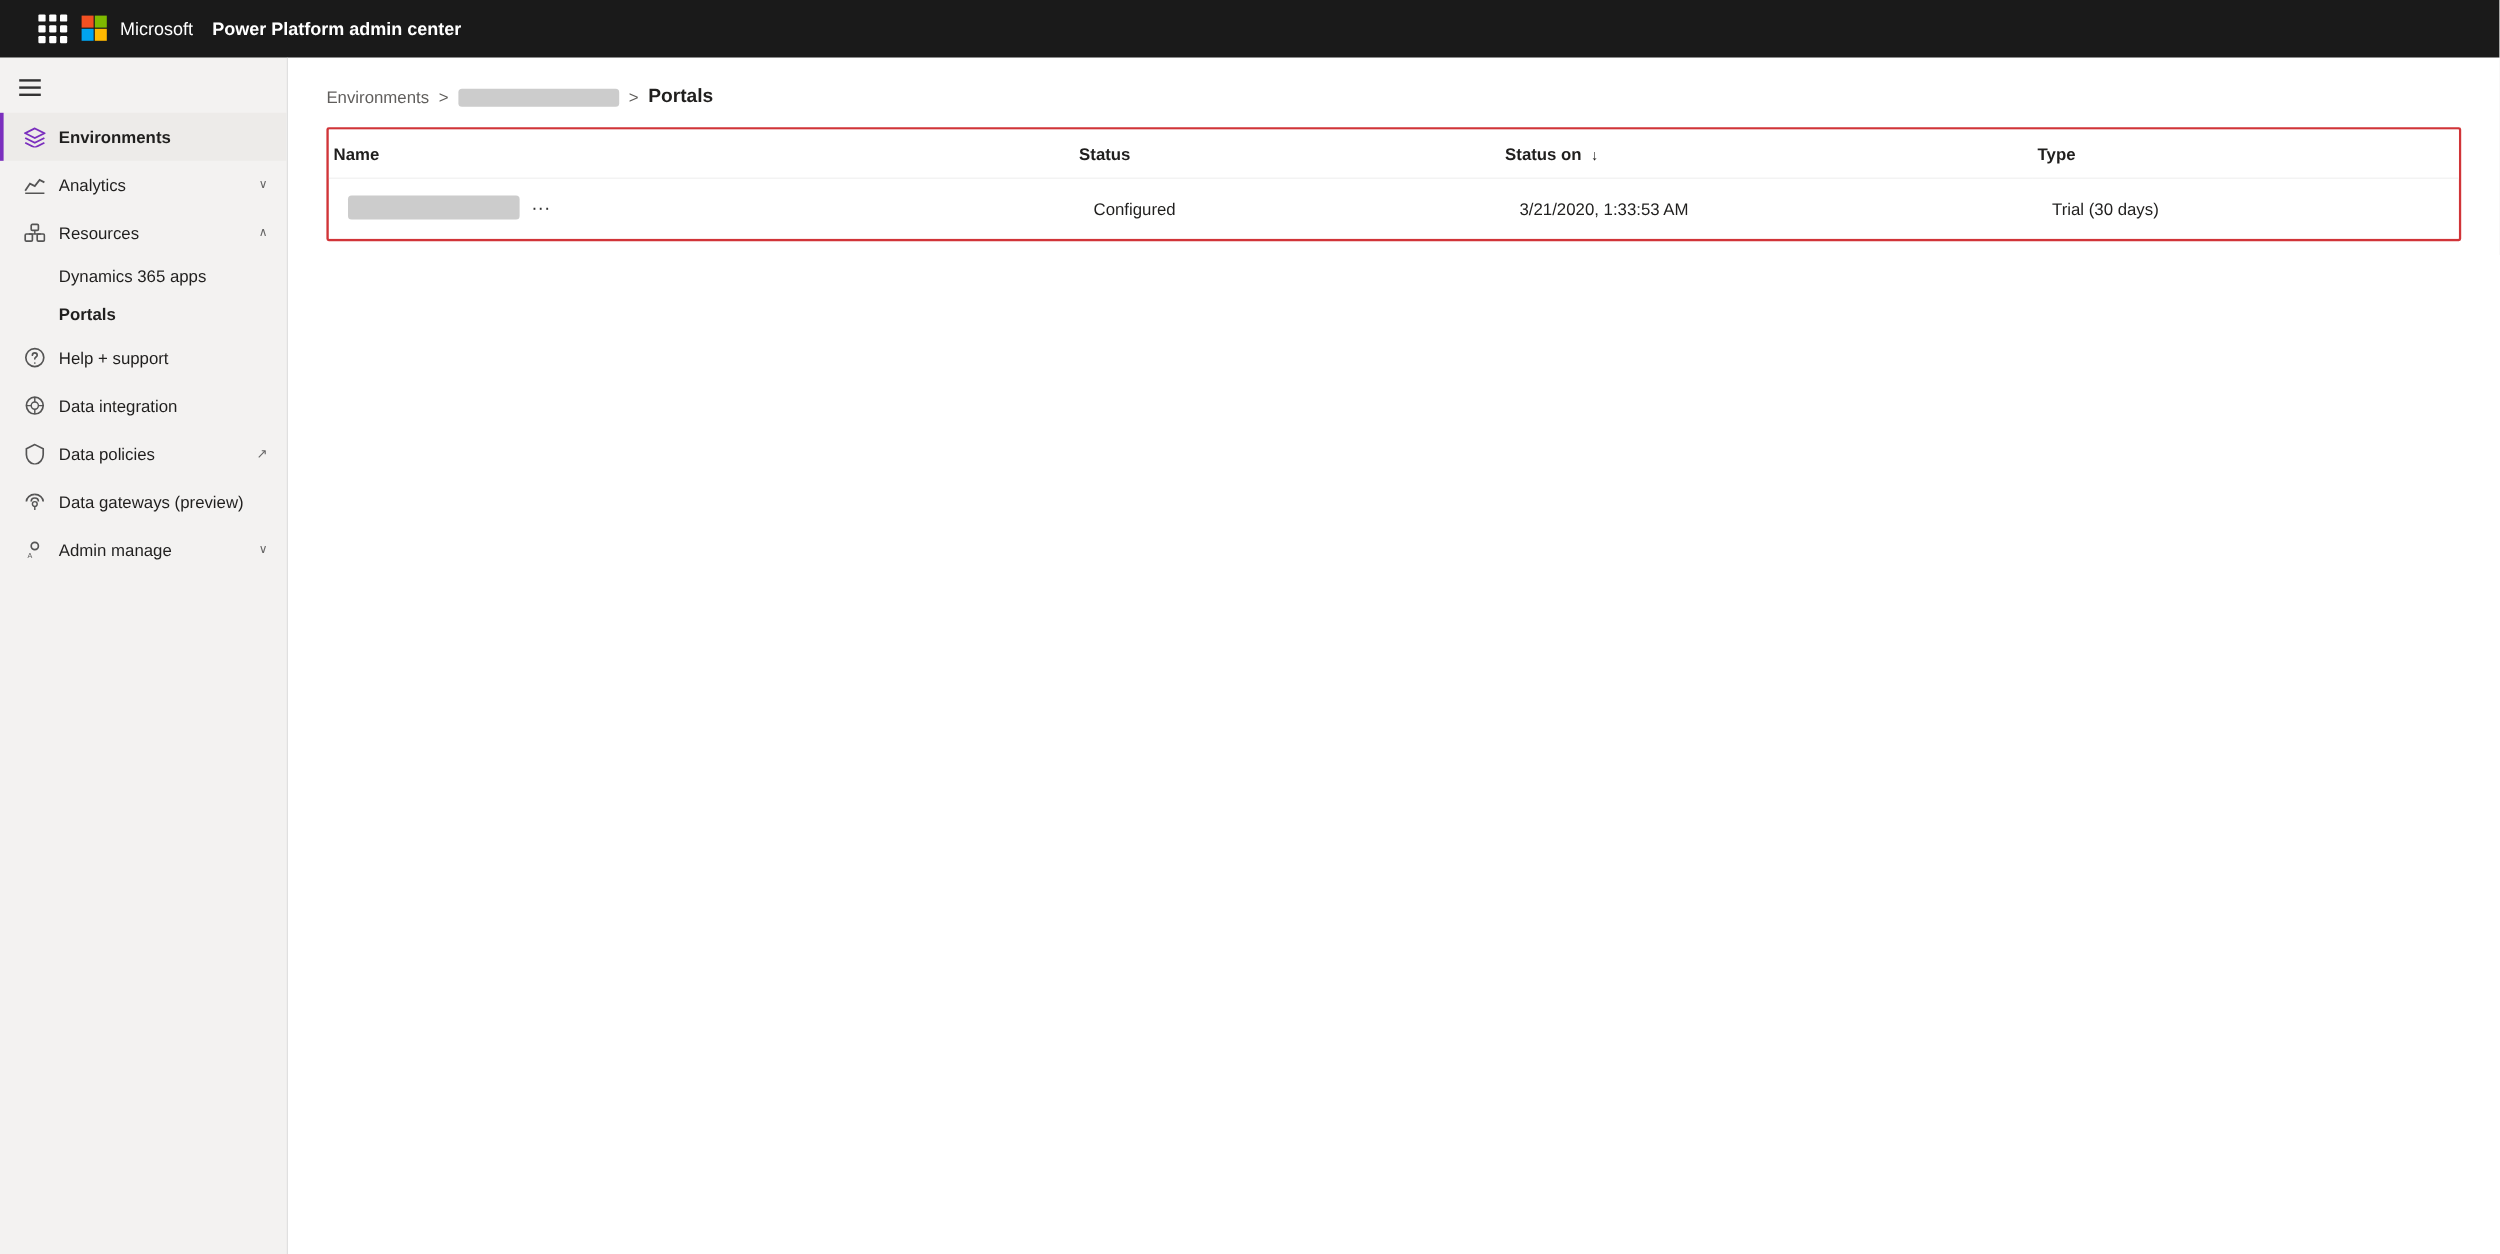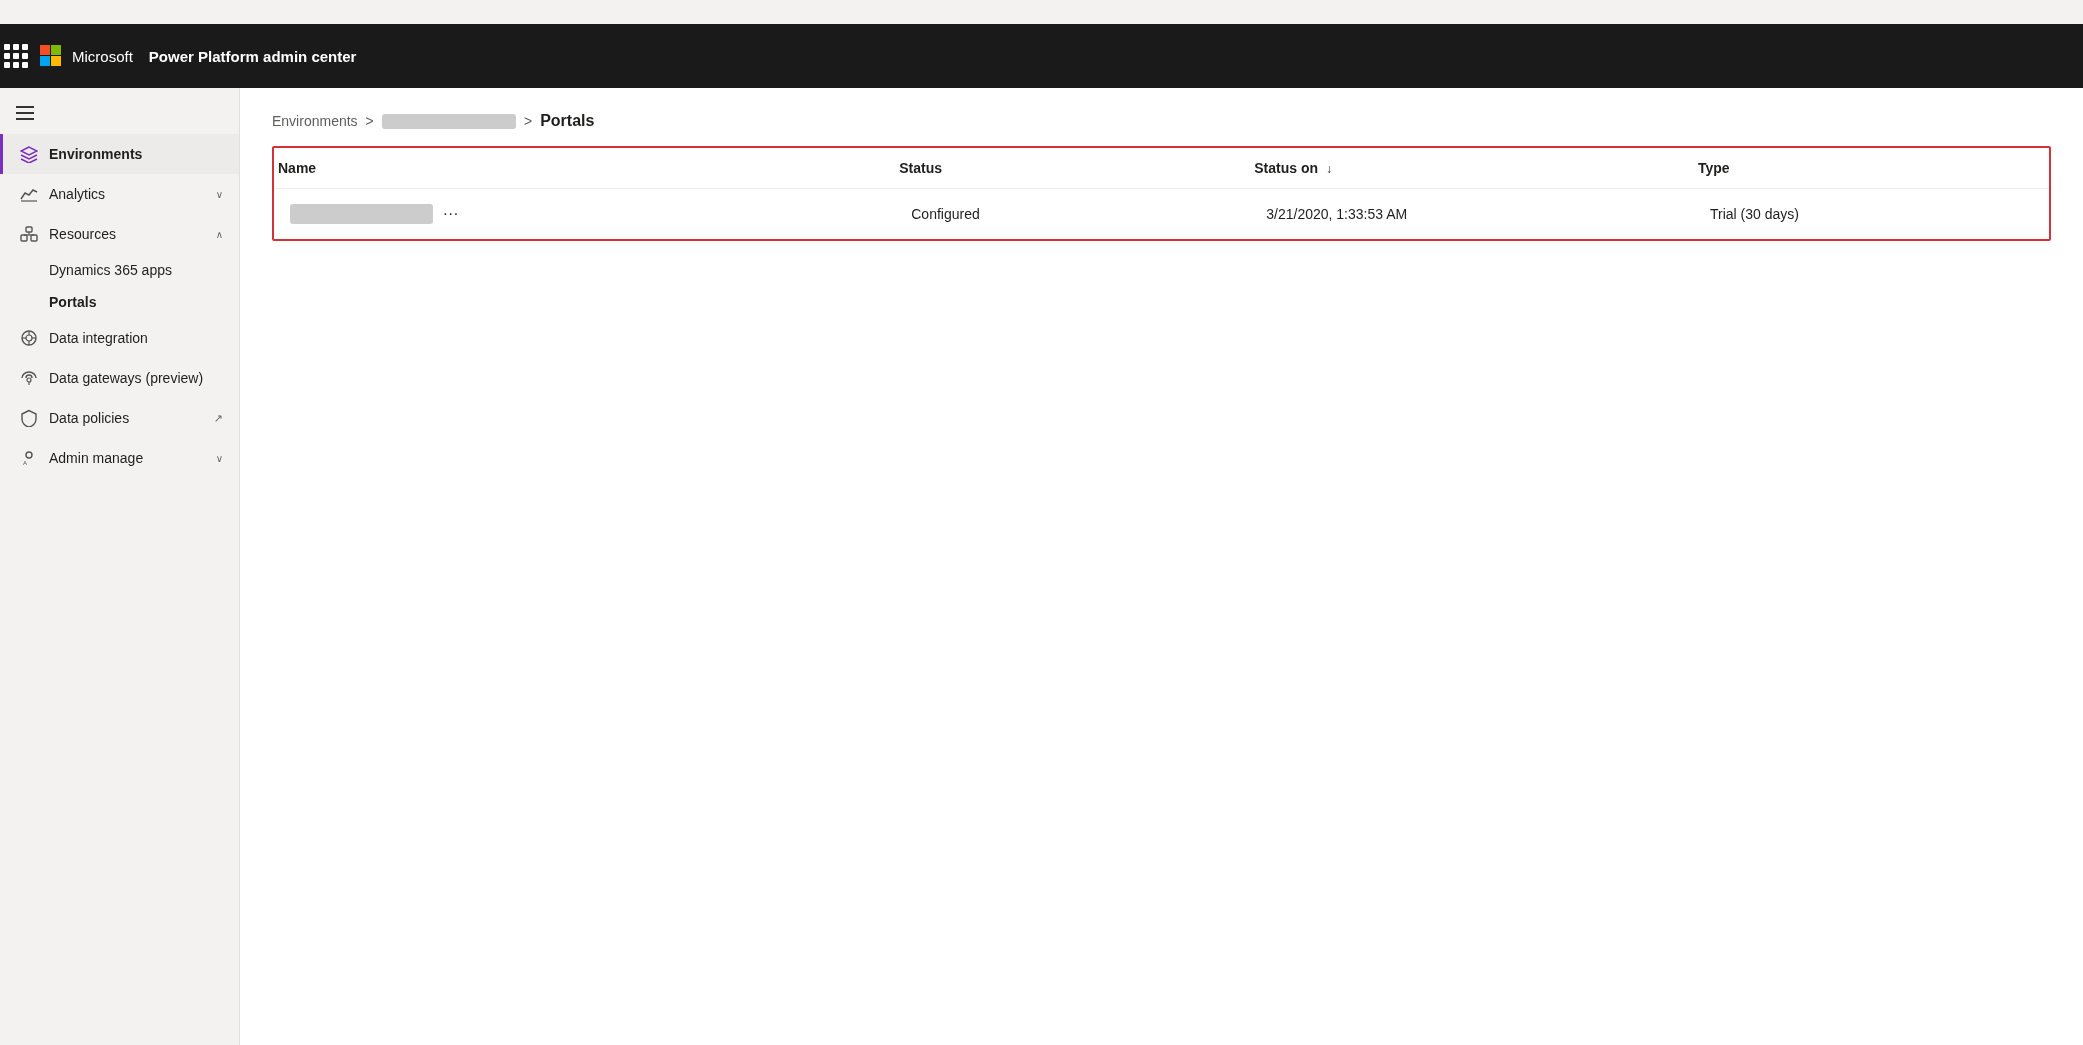--- a/index.html
+++ b/index.html
@@ -4,24 +4,23 @@
   <style>
     * { box-sizing: border-box; margin: 0; padding: 0; }
     body { font-family: 'Segoe UI', Arial, sans-serif; font-size: 14px; background: #f3f2f1; display: flex; flex-direction: column; height: 100vh; }
 
     
     .topbar {
       background: #1a1a1a;
       color: white;
       display: flex;
       align-items: center;
-      padding: 0 4px;
-      height: 64px;
+      padding: 0 32px;
+      height: 48px;
       flex-shrink: 0;
-      margin-top: 24px;
     }
     .topbar-waffle {
       display: grid;
       grid-template-columns: repeat(3, 6px);
       grid-template-rows: repeat(3, 6px);
       gap: 3px;
       margin-right: 12px;
       cursor: pointer;
     }
     .topbar-waffle span {
@@ -302,56 +301,66 @@
       <span class="chevron">∧</span>
     </div>
 
     <div class="sidebar-sub-item">
       <span>Dynamics 365 apps</span>
     </div>
     <div class="sidebar-sub-item active">
       <span>Portals</span>
     </div>
 
+    <div class="sidebar-item">
+      <span class="item-icon">
+        <svg width="18" height="18" viewBox="0 0 18 18" fill="none">
+          <circle cx="9" cy="9" r="7.5" stroke="#555" stroke-width="1.4"></circle>
+          <path d="M7 7c0-1.1.9-2 2-2s2 .9 2 2c0 1.5-2 1.5-2 3" stroke="#555" stroke-width="1.4" fill="none" stroke-linecap="round"></path>
+          <circle cx="9" cy="13.5" r="0.7" fill="#555"></circle>
+        </svg>
+      </span>
+      <span class="item-label">Help + support</span>
+    </div>
 
     <div class="sidebar-item">
       <span class="item-icon">
         <svg width="18" height="18" viewBox="0 0 18 18" fill="none">
           <circle cx="9" cy="9" r="7" stroke="#555" stroke-width="1.4" fill="none"></circle>
           <circle cx="9" cy="9" r="3" stroke="#555" stroke-width="1.2" fill="none"></circle>
           <line x1="9" y1="2" x2="9" y2="6" stroke="#555" stroke-width="1.2"></line>
           <line x1="9" y1="12" x2="9" y2="16" stroke="#555" stroke-width="1.2"></line>
           <line x1="2" y1="9" x2="6" y2="9" stroke="#555" stroke-width="1.2"></line>
           <line x1="12" y1="9" x2="16" y2="9" stroke="#555" stroke-width="1.2"></line>
         </svg>
       </span>
       <span class="item-label">Data integration</span>
     </div>
 
     <div class="sidebar-item">
       <span class="item-icon">
         <svg width="18" height="18" viewBox="0 0 18 18" fill="none">
+          <path d="M9 1.5L2 5v5c0 4 3.1 7.4 7 8 3.9-.6 7-4 7-8V5L9 1.5z" stroke="#555" stroke-width="1.4" fill="none"></path>
+        </svg>
+      </span>
+      <span class="item-label">Data policies</span>
+      <span class="chevron" style="font-size:11px;">↗</span>
+    </div>
+
+    <div class="sidebar-item">
+      <span class="item-icon">
+        <svg width="18" height="18" viewBox="0 0 18 18" fill="none">
           <path d="M9 3 C5 3 2 6 2 9" stroke="#555" stroke-width="1.4" fill="none"></path>
           <path d="M9 3 C13 3 16 6 16 9" stroke="#555" stroke-width="1.4" fill="none"></path>
           <path d="M6 9 C6 7.3 7.3 6 9 6 C10.7 6 12 7.3 12 9" stroke="#555" stroke-width="1.4" fill="none"></path>
           <circle cx="9" cy="11" r="2" stroke="#555" stroke-width="1.2" fill="none"></circle>
           <line x1="9" y1="13" x2="9" y2="16" stroke="#555" stroke-width="1.2"></line>
         </svg>
       </span>
       <span class="item-label">Data gateways (preview)</span>
-    </div>
-
-    <div class="sidebar-item">
-      <span class="item-icon">
-        <svg width="18" height="18" viewBox="0 0 18 18" fill="none">
-          <path d="M9 1.5L2 5v5c0 4 3.1 7.4 7 8 3.9-.6 7-4 7-8V5L9 1.5z" stroke="#555" stroke-width="1.4" fill="none"></path>
-        </svg>
-      </span>
-      <span class="item-label">Data policies</span>
-      <span class="chevron" style="font-size:11px;">↗</span>
     </div>
 
     <div class="sidebar-item">
       <span class="item-icon">
         <svg width="18" height="18" viewBox="0 0 18 18" fill="none">
           <circle cx="9" cy="6" r="3" stroke="#555" stroke-width="1.4" fill="none"></circle>
           <text x="3" y="16" font-size="6" fill="#555" font-family="Arial">A</text>
           <circle cx="9" cy="6" r="5" stroke="#555" stroke-width="0" fill="none"></circle>
         </svg>
       </span>

